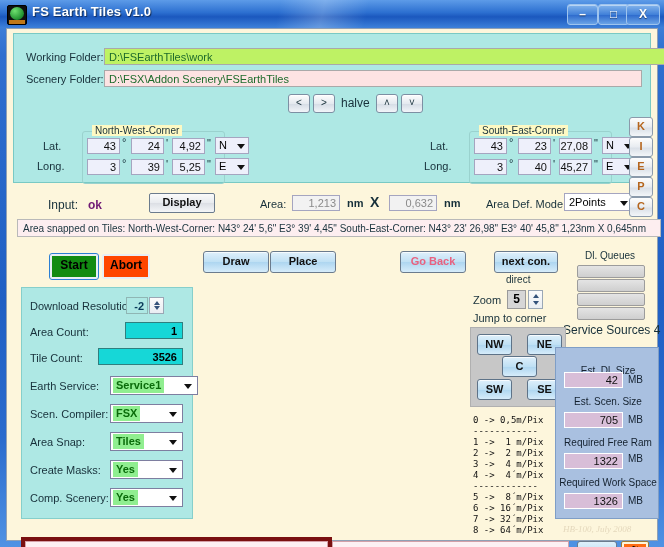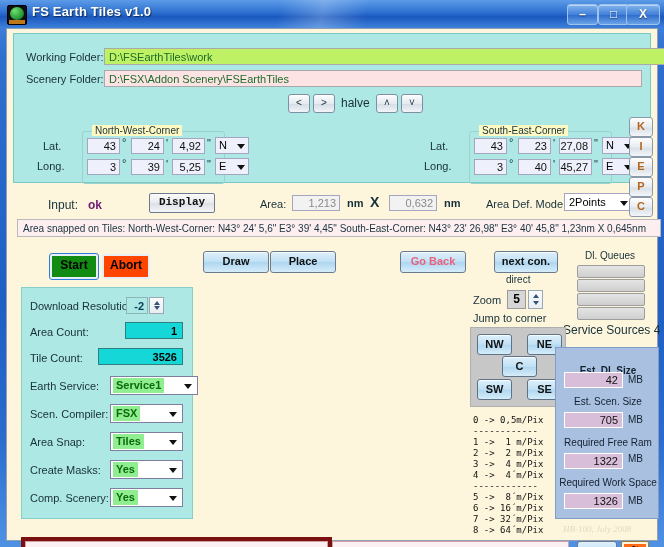--- a/index.html
+++ b/index.html
@@ -68,21 +68,21 @@
   .hsel{position:absolute;width:34px;height:17px;border:1px solid #a5a5c0;background:#eef0fb;
     font-size:11px;box-sizing:border-box;cursor:pointer;}
   .hsel .v{position:absolute;left:3px;top:1px;}
   .hsel .arr{position:absolute;right:3px;top:6px;width:0;height:0;
     border-left:4px solid transparent;border-right:4px solid transparent;border-top:5px solid #111;}
   
   #input-lbl{left:34px;top:164px;font-size:12px;}
   #input-val{left:74px;top:164px;font-size:12px;font-weight:bold;color:#701a75;}
   #display-btn{position:absolute;left:135px;top:159px;width:64px;height:18px;border:1px solid #6b7b8d;
     border-radius:2px;background:linear-gradient(180deg,#fafafa,#e8ebef 50%,#dcdfe5 52%,#f4f6f8);
-    font-size:11px;font-weight:bold;color:#111;text-align:center;line-height:17px;cursor:pointer;font-family:Liberation Mono, monospace;}
+    font-size:11px;font-weight:bold;color:#111;text-align:center;line-height:17px;cursor:pointer;}
   #area-lbl{left:246px;top:164px;font-size:11px;}
   #area-val{left:278px;top:161px;width:48px;background:#f2f2f2;color:#8a8a8a;text-align:right;}
   #nm1{left:333px;top:163px;font-size:11px;font-weight:bold;}
   #xsym{left:356px;top:160px;font-size:14px;font-weight:bold;}
   #area2-val{left:375px;top:161px;width:48px;background:#f2f2f2;color:#8a8a8a;text-align:right;}
   #nm2{left:430px;top:163px;font-size:11px;font-weight:bold;}
   #adm-lbl{left:472px;top:164px;font-size:11px;}
   #adm-sel{position:absolute;left:550px;top:159px;width:70px;height:18px;border:1px solid #a5a5c0;
     background:#fff;font-size:11px;box-sizing:border-box;cursor:pointer;}
   #adm-sel .v{position:absolute;left:4px;top:2px;}
@@ -399,21 +399,21 @@
 2 -&gt;  2 m/Pix
 3 -&gt;  4 m/Pix
 4 -&gt;  4´m/Pix
 ------------
 5 -&gt;  8´m/Pix
 6 -&gt; 16´m/Pix
 7 -&gt; 32´m/Pix
 8 -&gt; 64´m/Pix</div>
 
     <div id="estpanel">
-      <div class="estlbl" style="top:17px;font-weight:bold;">Est. Dl. Size</div>
+      <div class="estlbl" style="top:17px;">Est. Dl. Size</div>
       <div class="estfld" style="top:24px;">42</div>
       <div class="estmb" style="top:26px;">MB</div>
 
       <div class="estlbl" style="top:48px;">Est. Scen. Size</div>
       <div class="estfld" style="top:64px;">705</div>
       <div class="estmb" style="top:66px;">MB</div>
 
       <div class="estlbl" style="top:89px;">Required Free Ram</div>
       <div class="estfld" style="top:105px;">1322</div>
       <div class="estmb" style="top:105px;">MB</div>

